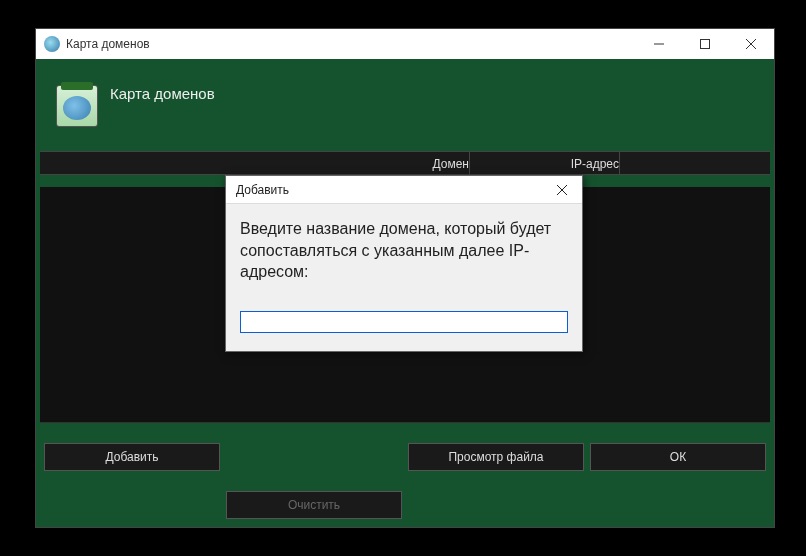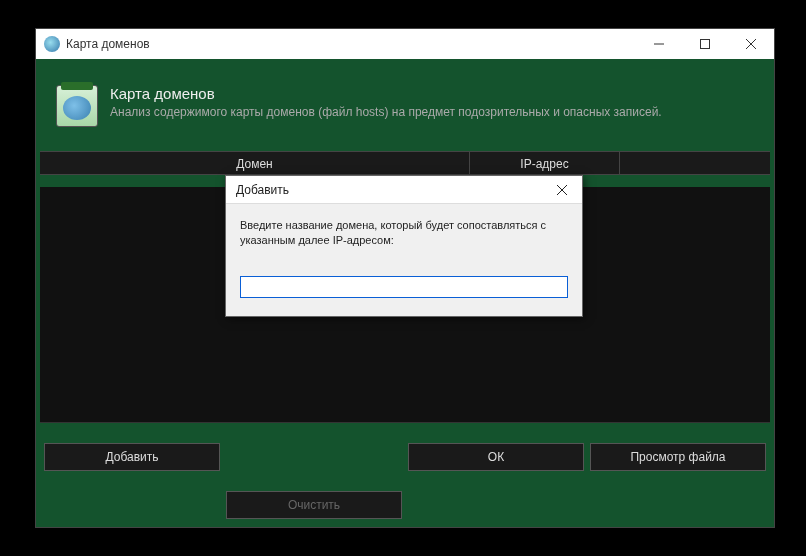--- a/index.html
+++ b/index.html
@@ -99,21 +99,21 @@
   .table-header {
     display: flex;
     background: #1a1a1a;
     border-top: 1px solid #444;
     border-bottom: 1px solid #444;
     height: 24px;
     margin: 0 4px;
   }
   .th {
     color: #ddd;
-    text-align: center;
+    text-align: right;
     line-height: 24px;
     font-size: 12px;
     border-right: 1px solid #444;
   }
   .th:last-child { border-right: none; }
   .th-domain { flex: 1; }
   .th-ip { width: 150px; }
   .th-rep { width: 150px; margin-top: 32px; }
   .table-body {
     flex: 1;
@@ -172,21 +172,21 @@
   .dialog-body {
     padding: 14px 14px 18px 14px;
   }
   .dialog-row {
     display: flex;
     gap: 12px;
     align-items: flex-start;
   }
   .dialog-msg {
     color: #222;
-    font-size: 11px;
+    font-size: 16px;
     line-height: 1.35;
     flex: 1;
   }
   .dialog-buttons {
     display: flex;
     flex-direction: column;
     gap: 6px;
   }
   .dlg-btn {
     width: 70px;
@@ -245,37 +245,36 @@
             <line x1="10" y1="0" x2="0" y2="10" stroke-width="1"></line>
           </svg>
       </div>
     </div>
   </div>
 
   <div class="header">
     <div class="header-icon"></div>
     <div class="header-text">
       <h1>Карта доменов</h1>
-      <p>Анализ содержимого карты доменов (файл hosts) на предмет подозрительных и опасных записей.</p>
     </div>
   </div>
 
   <div class="table-header">
     <div class="th th-domain">Домен</div>
     <div class="th th-ip">IP-адрес</div>
     <div class="th th-rep">Репутация</div>
   </div>
 
   <div class="table-body"></div>
 
   <div class="footer">
     <div class="main-btn">Добавить</div>
     <div class="main-btn disabled">Очистить</div>
+    <div class="main-btn">Просмотр файла</div>
     <div class="main-btn">ОК</div>
-    <div class="main-btn">Просмотр файла</div>
   </div>
 </div>
 
 <div class="dialog">
   <div class="dialog-titlebar">
     <span class="dialog-title">Добавить</span>
     <div class="dialog-close">
       <svg width="10" height="10">
           <line x1="0" y1="0" x2="10" y2="10" stroke="#222" stroke-width="1"></line>
           <line x1="10" y1="0" x2="0" y2="10" stroke="#222" stroke-width="1"></line>

